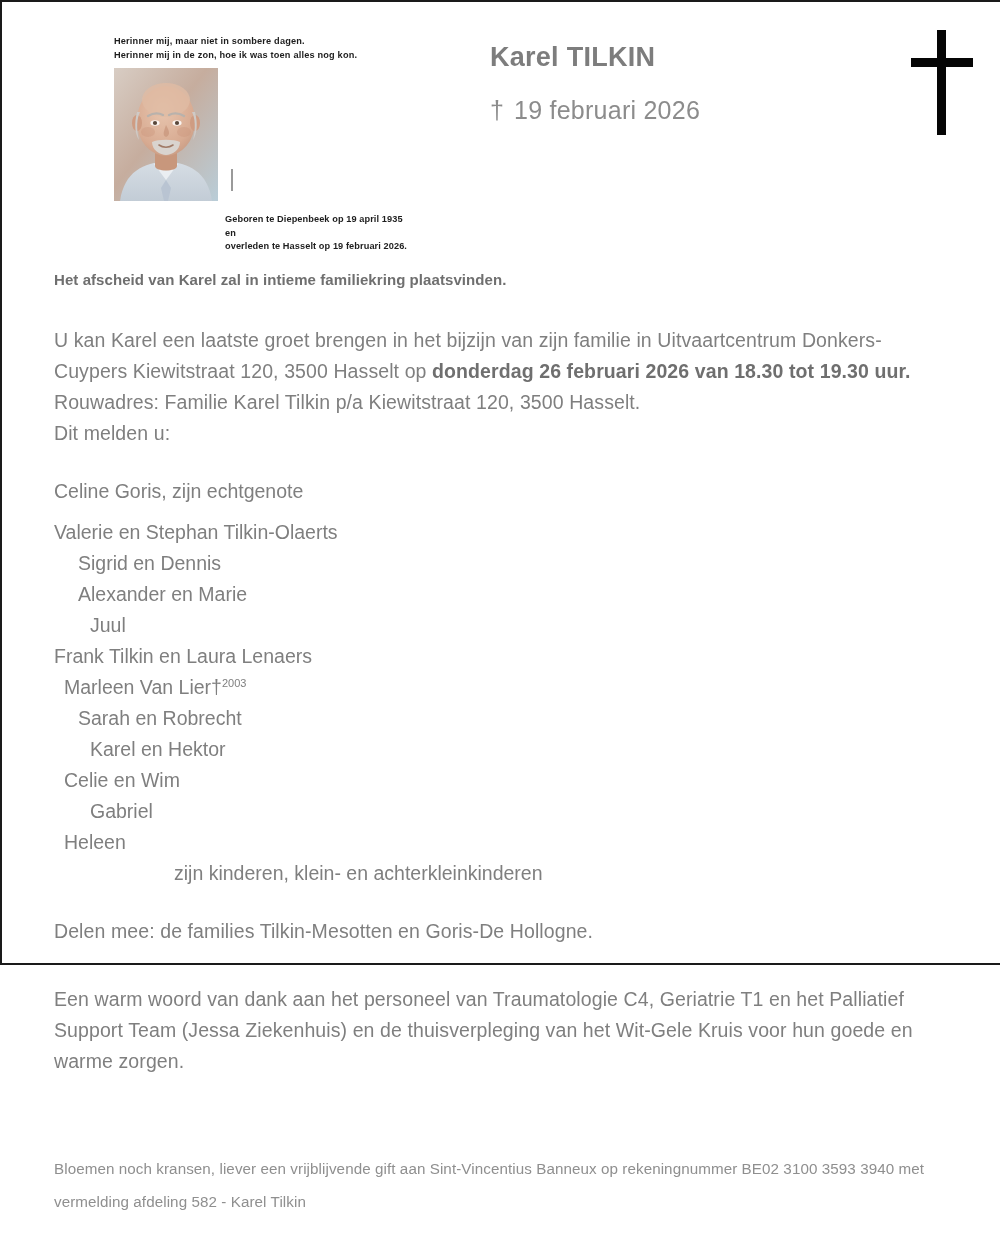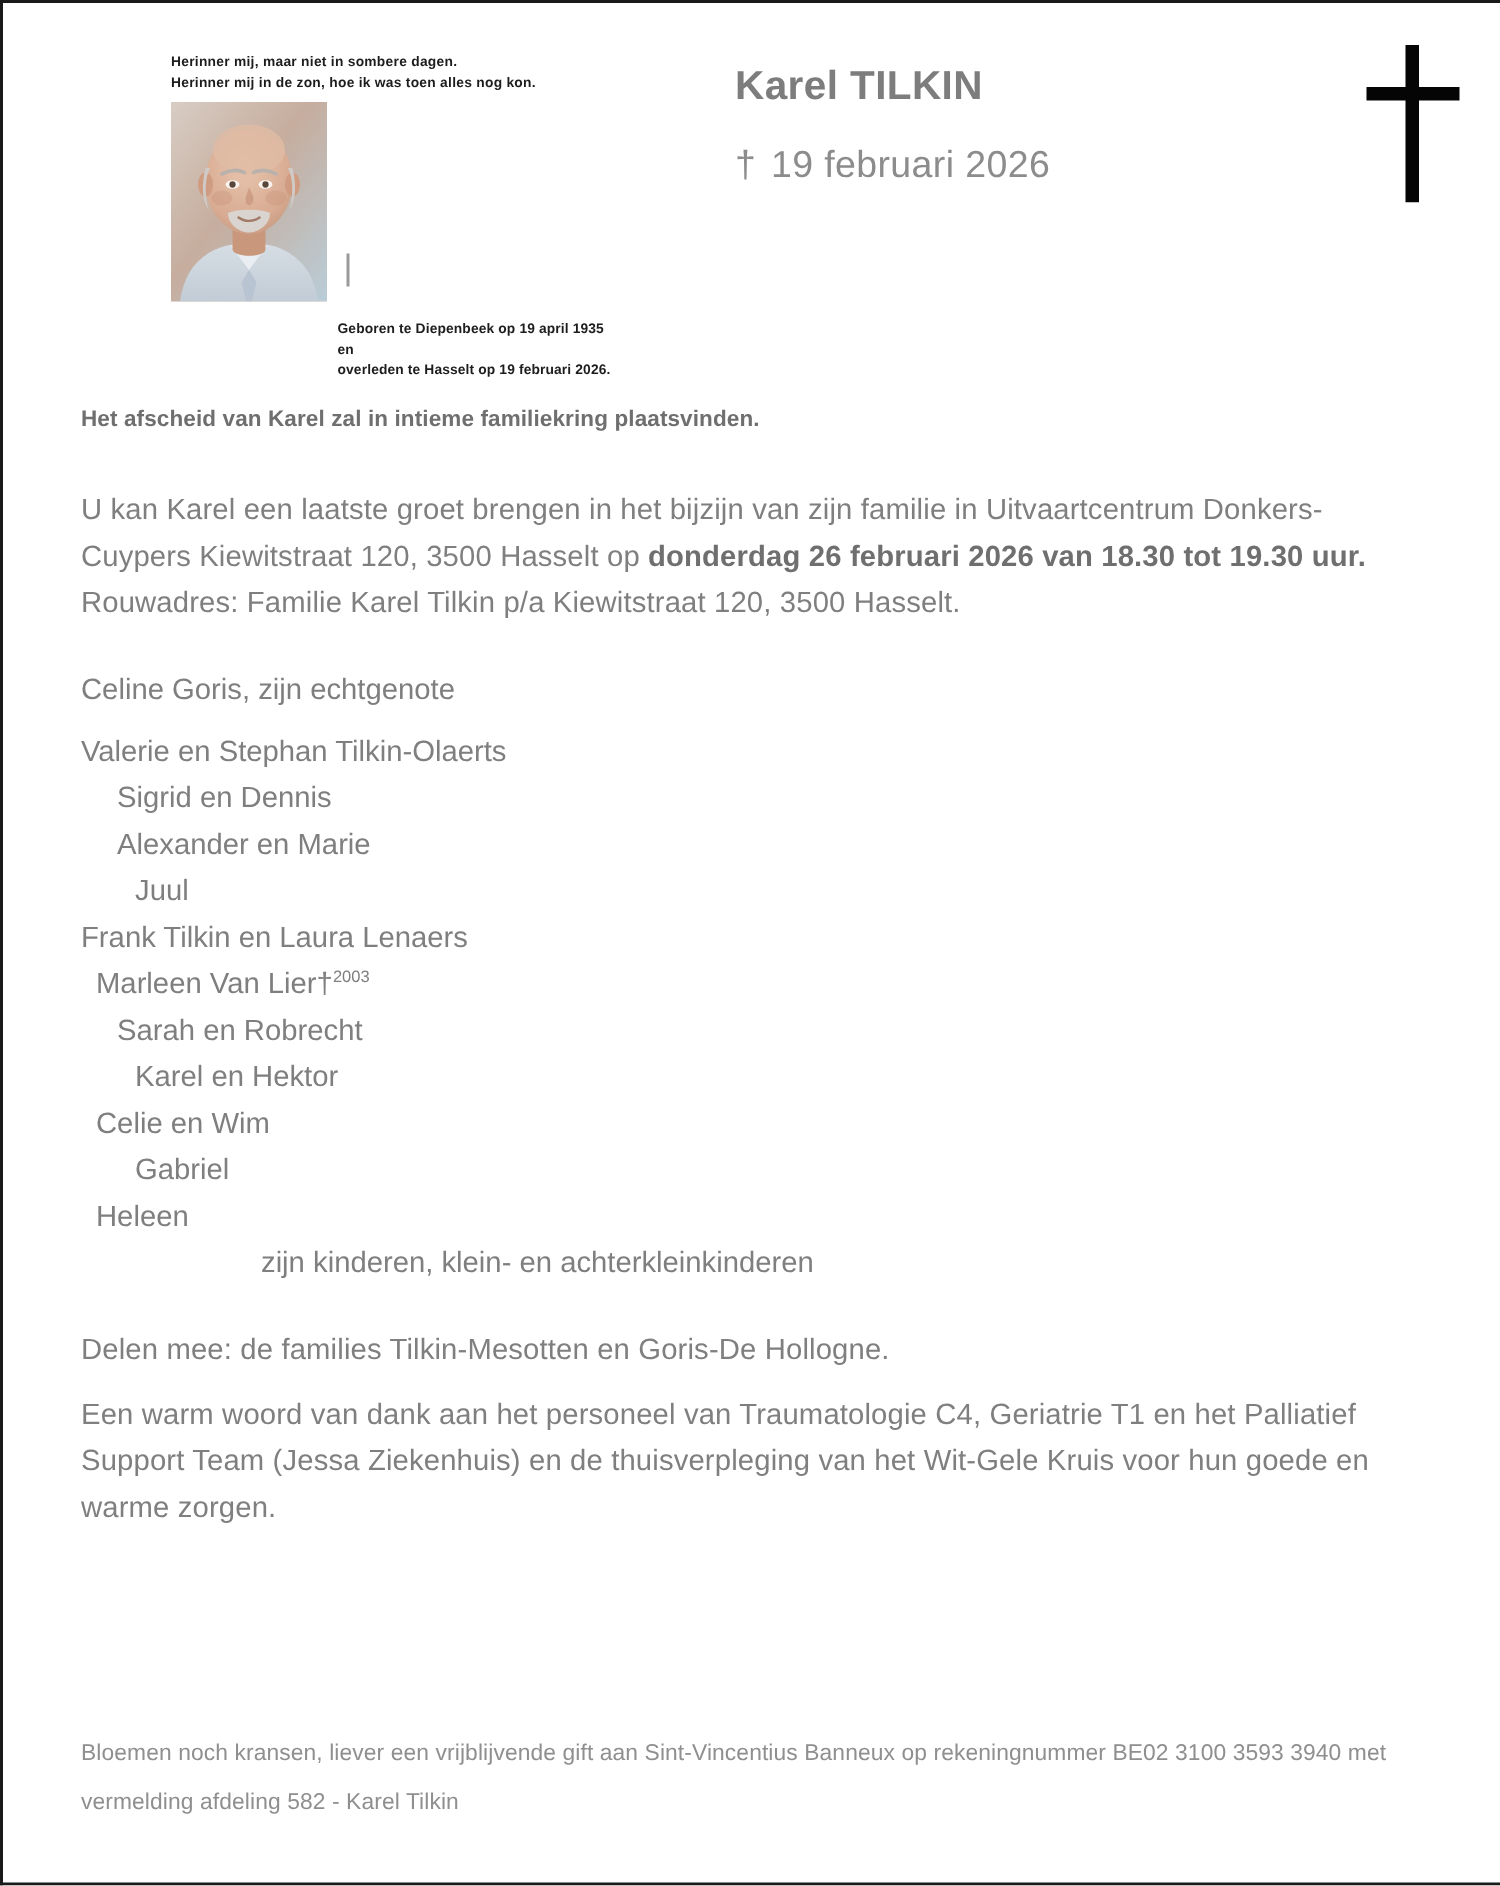--- a/index.html
+++ b/index.html
@@ -13,21 +13,21 @@
     height: 1257px;
     position: relative;
     overflow: hidden;
     color: #7a7a7a;
   }
   .page {
     position: absolute;
     left: 0;
     top: 0;
     width: 1000px;
-    height: 1257px;
+    height: 965px;
     box-sizing: border-box;
     border-left: 2px solid #1a1a1a;
     border-top: 2px solid #1a1a1a;
     border-bottom: 2px solid #1a1a1a;
     border-right: 0;
     background: #ffffff;
   }
 
   
   .header {
@@ -287,20 +287,21 @@
   </div>
 
   <div class="content">
 
     <p class="para lead">Het afscheid van Karel zal in intieme familiekring plaatsvinden.</p>
 
     <p class="para spaced"><span>U kan Karel een laatste groet brengen in het bijzijn van zijn familie in Uitvaartcentrum Donkers-Cuypers Kiewitstraat 120, 3500 Hasselt op </span><b class="em">donderdag 26 februari 2026 van 18.30 tot 19.30 uur.</b></p>
 
     <p class="para spaced">Rouwadres: Familie Karel Tilkin p/a Kiewitstraat 120, 3500 Hasselt.</p>
 
+    <p class="para">Dit melden u:</p>
 
     <div class="family">
       <div class="fam-line gen-0 fam-spouse">Celine Goris, zijn echtgenote</div>
       <div id="family-members">
           <div class="fam-line gen-0"><span>Valerie en Stephan Tilkin-Olaerts</span></div>
           <div class="fam-line gen-2"><span>Sigrid en Dennis</span></div>
           <div class="fam-line gen-2"><span>Alexander en Marie</span></div>
           <div class="fam-line gen-3"><span>Juul</span></div>
           <div class="fam-line gen-0"><span>Frank Tilkin en Laura Lenaers</span></div>
           <div class="fam-line gen-1"><span>Marleen Van Lier</span><span class="dagger-year">†<sup>2003</sup></span></div>
@@ -308,18 +309,18 @@
           <div class="fam-line gen-3"><span>Karel en Hektor</span></div>
           <div class="fam-line gen-1"><span>Celie en Wim</span></div>
           <div class="fam-line gen-3"><span>Gabriel</span></div>
           <div class="fam-line gen-1"><span>Heleen</span></div>
         </div>
       <div class="fam-line gen-sum">zijn kinderen, klein- en achterkleinkinderen</div>
     </div>
 
     <p class="para" style="margin-top:27px;">Delen mee: de families Tilkin-Mesotten en Goris-De Hollogne.</p>
 
-    <p class="para" style="margin-top:12px;">Een warm woord van dank aan het personeel van Traumatologie C4, Geriatrie T1 en het Palliatief Support Team (Jessa Ziekenhuis) en de thuisverpleging van het Wit-Gele Kruis voor hun goede en warme zorgen.</p>
+    <p class="para" style="margin-top:37px;">Een warm woord van dank aan het personeel van Traumatologie C4, Geriatrie T1 en het Palliatief Support Team (Jessa Ziekenhuis) en de thuisverpleging van het Wit-Gele Kruis voor hun goede en warme zorgen.</p>
   </div>
 
   <div class="footnote">Bloemen noch kransen, liever een vrijblijvende gift aan Sint-Vincentius Banneux op rekeningnummer BE02 3100 3593 3940 met vermelding afdeling 582 - Karel Tilkin</div>
 
 </div>
 
 </body></html>

